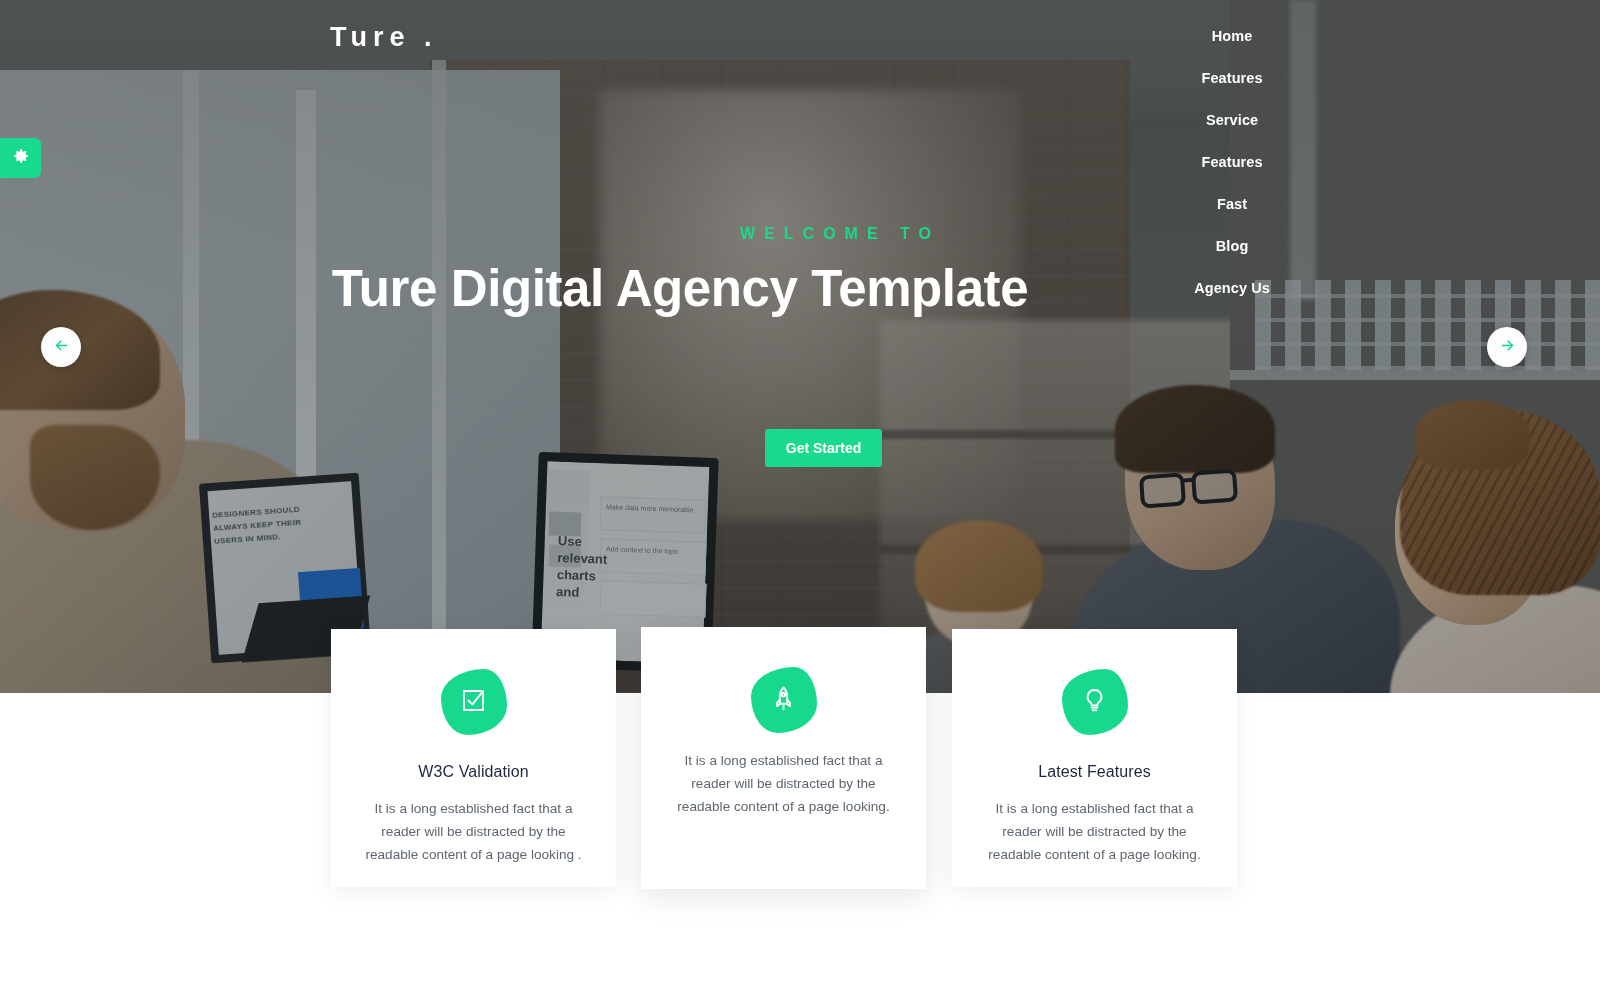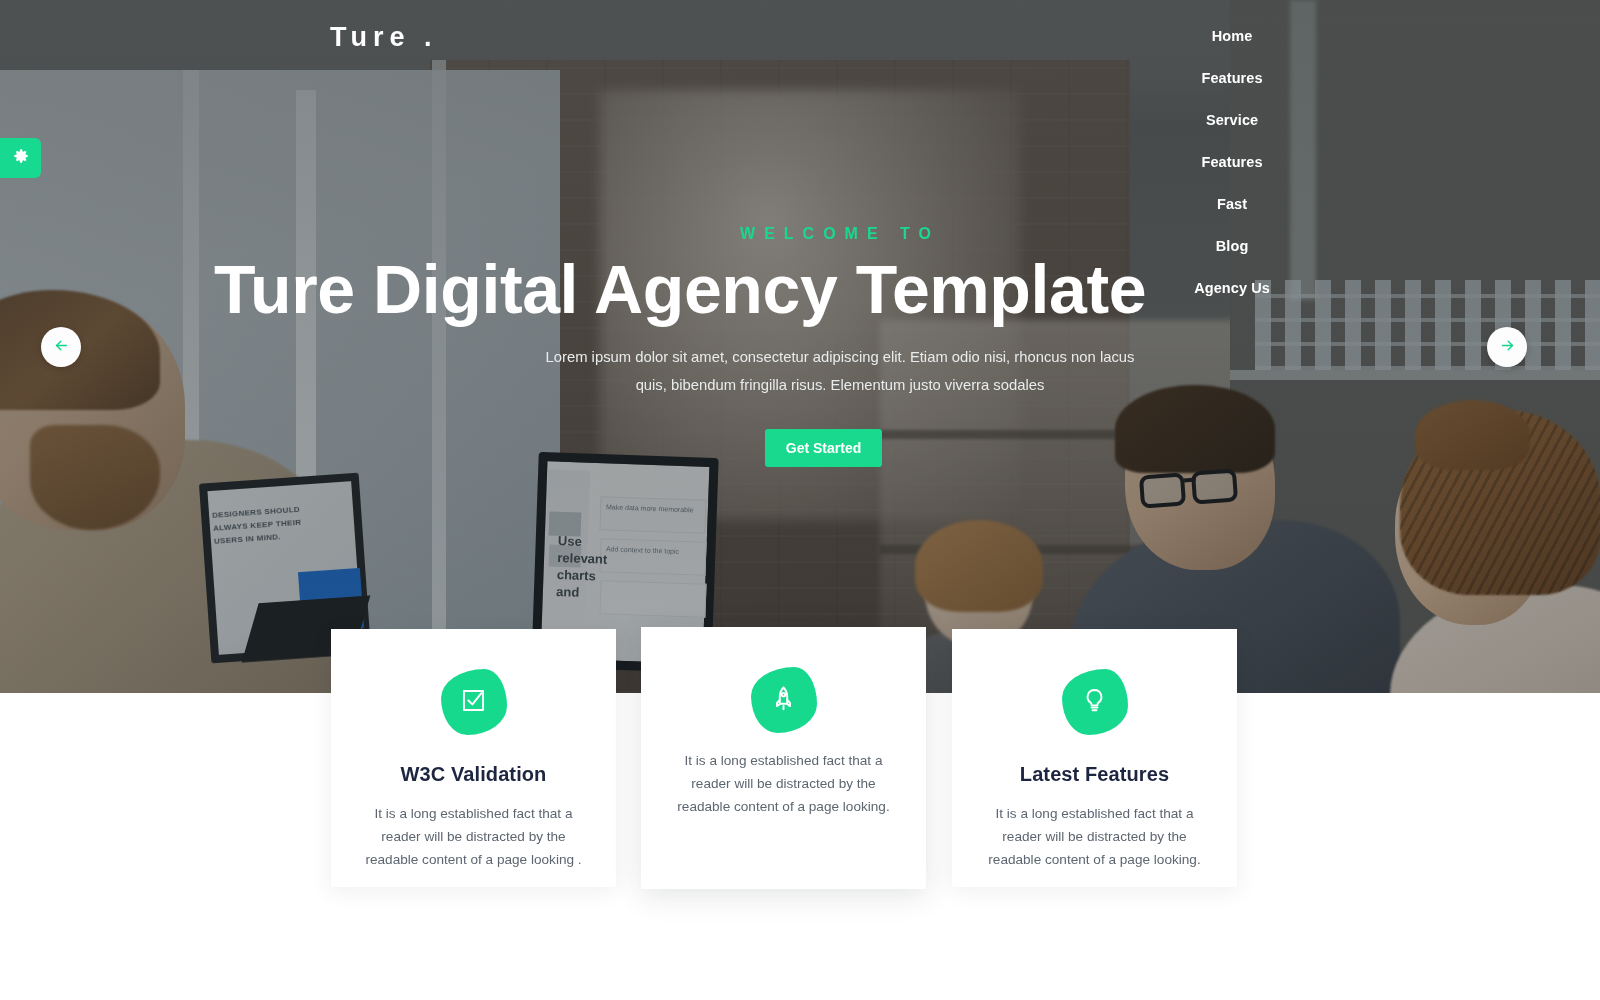--- a/index.html
+++ b/index.html
@@ -287,21 +287,21 @@
     position:absolute; left:0; top:0; width:1600px; height:693px;
     z-index:20; text-align:center;margin-left:40px;
   }
   .welcome {
     position:absolute; left:0; top:225px; width:1600px;
     color:#19d98d; font-size:16px; font-weight:700;
     letter-spacing:9px;
   }
   .hero-title {
     position:absolute; left:0; top:256px; width:1280px;
-    color:#ffffff; font-size:68px; font-weight:700;
+    color:#ffffff; font-size:51px; font-weight:700;
     letter-spacing:-0.4px; line-height:66px;
   }
   .hero-sub {
     position:absolute; left:500px; top:343px; width:600px;
     color:#e9ecec; font-size:14.8px; line-height:28px; font-weight:400;
   }
   .cta {
     position:absolute; left:725px; top:429px;
     width:117px; height:38px;
     background:#18d98d; color:#ffffff;
@@ -329,21 +329,21 @@
   .blob {
     width:66px; height:66px; margin:0 auto 0;
     background:#16d98e;
     border-radius:66% 34% 60% 40% / 44% 56% 44% 56%;
     display:flex; align-items:center; justify-content:center;
   }
   .blob svg { width:27px; height:27px; stroke:#ffffff; fill:none; stroke-width:1.7; }
 
   .card-title {
     margin-top:28px;
-    color:#1d2640; font-size:20px; font-weight:700;
+    color:#1d2640; font-size:16px; font-weight:400;
     letter-spacing:.1px;
   }
   .card-text {
     margin:16px auto 0; width:232px;
     color:#5d6670; font-size:13.6px; line-height:23px;
   }
 
   
   .below { position:absolute; left:0; top:693px; width:1600px; height:307px; background:#ffffff; }
 </style>
@@ -446,21 +446,20 @@
       <svg viewBox="0 0 24 24" xmlns="http://www.w3.org/2000/svg" stroke-linecap="round" stroke-linejoin="round">
         <line x1="5" y1="12" x2="19" y2="12"></line>
         <polyline points="13,6 19,12 13,18"></polyline>
       </svg>
     </span>
   </div>
 
   <div class="hero-content">
     <div class="welcome">WELCOME TO</div>
     <h1 class="hero-title">Ture Digital Agency Template</h1>
-    <p class="hero-sub">Lorem ipsum dolor sit amet, consectetur adipiscing elit. Etiam odio nisi, rhoncus non lacus quis, bibendum fringilla risus. Elementum justo viverra sodales</p>
     <button class="cta">Get Started</button>
   </div>
 </section>
 
 <div class="below">
   
 </div>
 
 <div class="cards">
 

